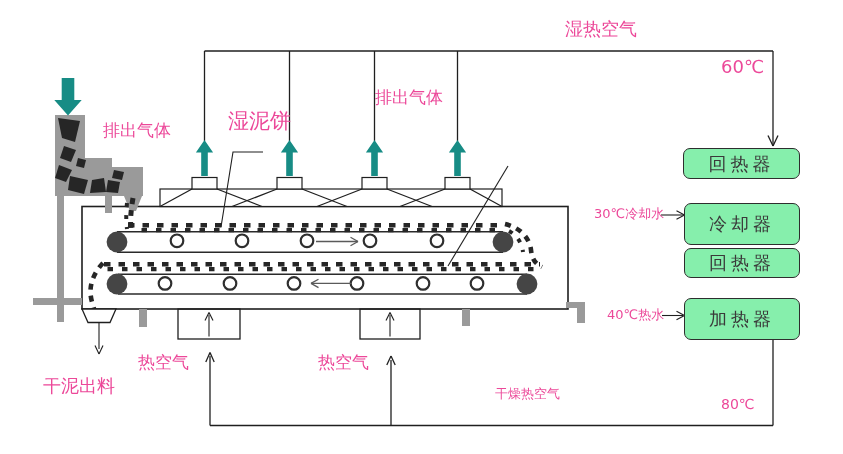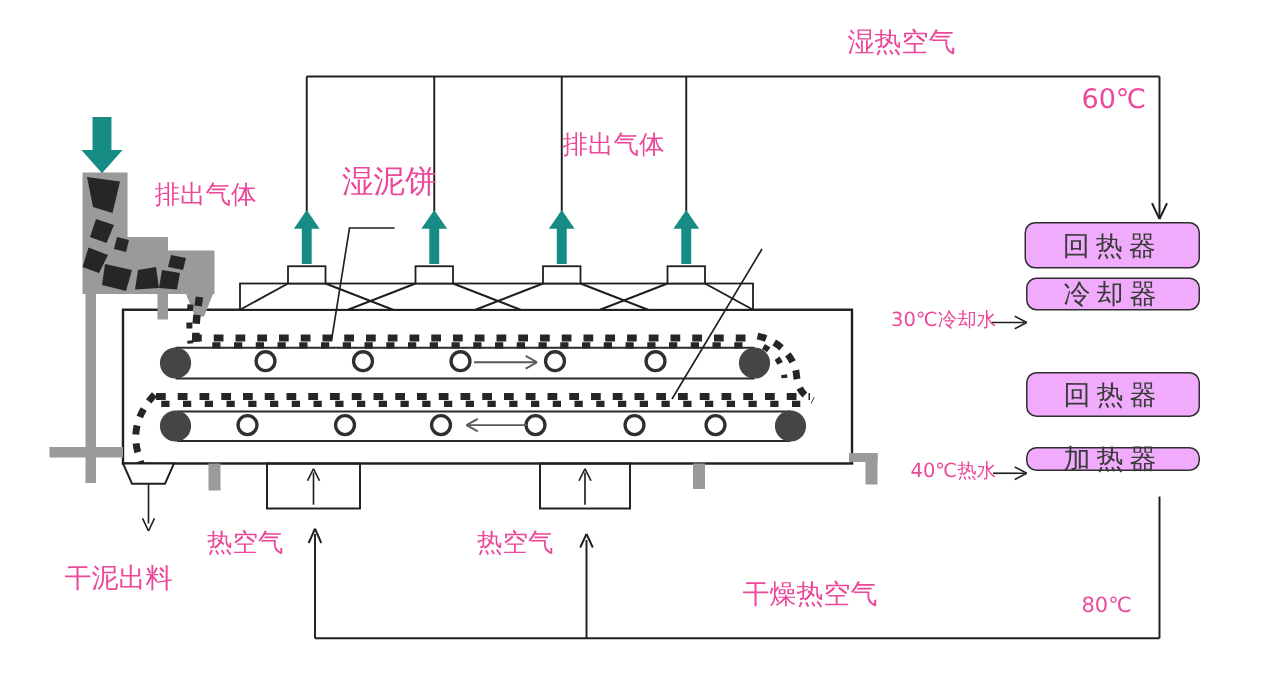--- a/index.html
+++ b/index.html
@@ -3,21 +3,21 @@
 <meta charset="utf-8">
 <style>
   html,body{margin:0;padding:0;background:#fff;}
   .stage{
     position:relative;width:843px;height:454px;background:#ffffff;
     font-family:"DejaVu Sans",sans-serif;color:#1f1f1f;overflow:hidden;
   }
   .stage svg{position:absolute;left:0;top:0;}
   .lbl{position:absolute;white-space:nowrap;line-height:1.15;color:#ec4899;}
   .hx-box{
-    position:absolute;border:1.6px solid #2e2e2e;border-radius:7px;background:#f0abfc;
+    position:absolute;border:1.6px solid #2e2e2e;border-radius:7px;background:#86efac;
     display:flex;align-items:center;justify-content:center;
     font-size:18px;letter-spacing:4px;color:#3a3a3a;box-sizing:border-box;
   }
   .ln{stroke:#1f1f1f;stroke-width:1.3;fill:none;}
   .thin{stroke:#1f1f1f;stroke-width:1.1;fill:none;}
   .belt{stroke:#2a2a2a;stroke-width:1.4;fill:none;}
   .roller{stroke:#2f2f2f;stroke-width:2.2;fill:#fff;}
   .pulley{fill:#454545;}
   .chunkline{stroke:#262626;fill:none;}
   .grayfill{fill:#9a9a9a;}
@@ -197,29 +197,29 @@
   <div class="lbl" style="left:103px;top:121px;font-size:17px;">排出气体</div>
   <div class="lbl" style="left:228px;top:109px;font-size:21px;">湿泥饼</div>
   <div class="lbl" style="left:375px;top:88px;font-size:17px;">排出气体</div>
   <div class="lbl" style="left:565px;top:19px;font-size:18px;">湿热空气</div>
   <div class="lbl" style="left:721px;top:57px;font-size:18px;">60℃</div>
   <div class="lbl" style="left:594px;top:207px;font-size:13px;">30℃冷却水</div>
   <div class="lbl" style="left:607px;top:308px;font-size:13px;">40℃热水</div>
   <div class="lbl" style="left:138px;top:353px;font-size:17px;">热空气</div>
   <div class="lbl" style="left:318px;top:353px;font-size:17px;">热空气</div>
   <div class="lbl" style="left:43px;top:376px;font-size:18px;">干泥出料</div>
-  <div class="lbl" style="left:495px;top:387px;font-size:18px;">干燥热空气</div>
+  <div class="lbl" style="left:495px;top:387px;font-size:13px;">干燥热空气</div>
   <div class="lbl" style="left:721px;top:396px;font-size:14px;">80℃</div>
 
   <div class="hx-box" style="left:683px;top:148px;width:117px;height:31px;">
     <span>回热器</span>
   </div>
-  <div class="hx-box" style="left:684px;top:185px;width:116px;height:22px;">
+  <div class="hx-box" style="left:684px;top:203px;width:116px;height:42px;">
     <span>冷却器</span>
   </div>
   <div class="hx-box" style="left:684px;top:248px;width:116px;height:30px;">
     <span>回热器</span>
   </div>
-  <div class="hx-box" style="left:684px;top:298px;width:116px;height:16px;">
+  <div class="hx-box" style="left:684px;top:298px;width:116px;height:42px;">
     <span>加热器</span>
   </div>
 
 </div>
 
 </body></html>

